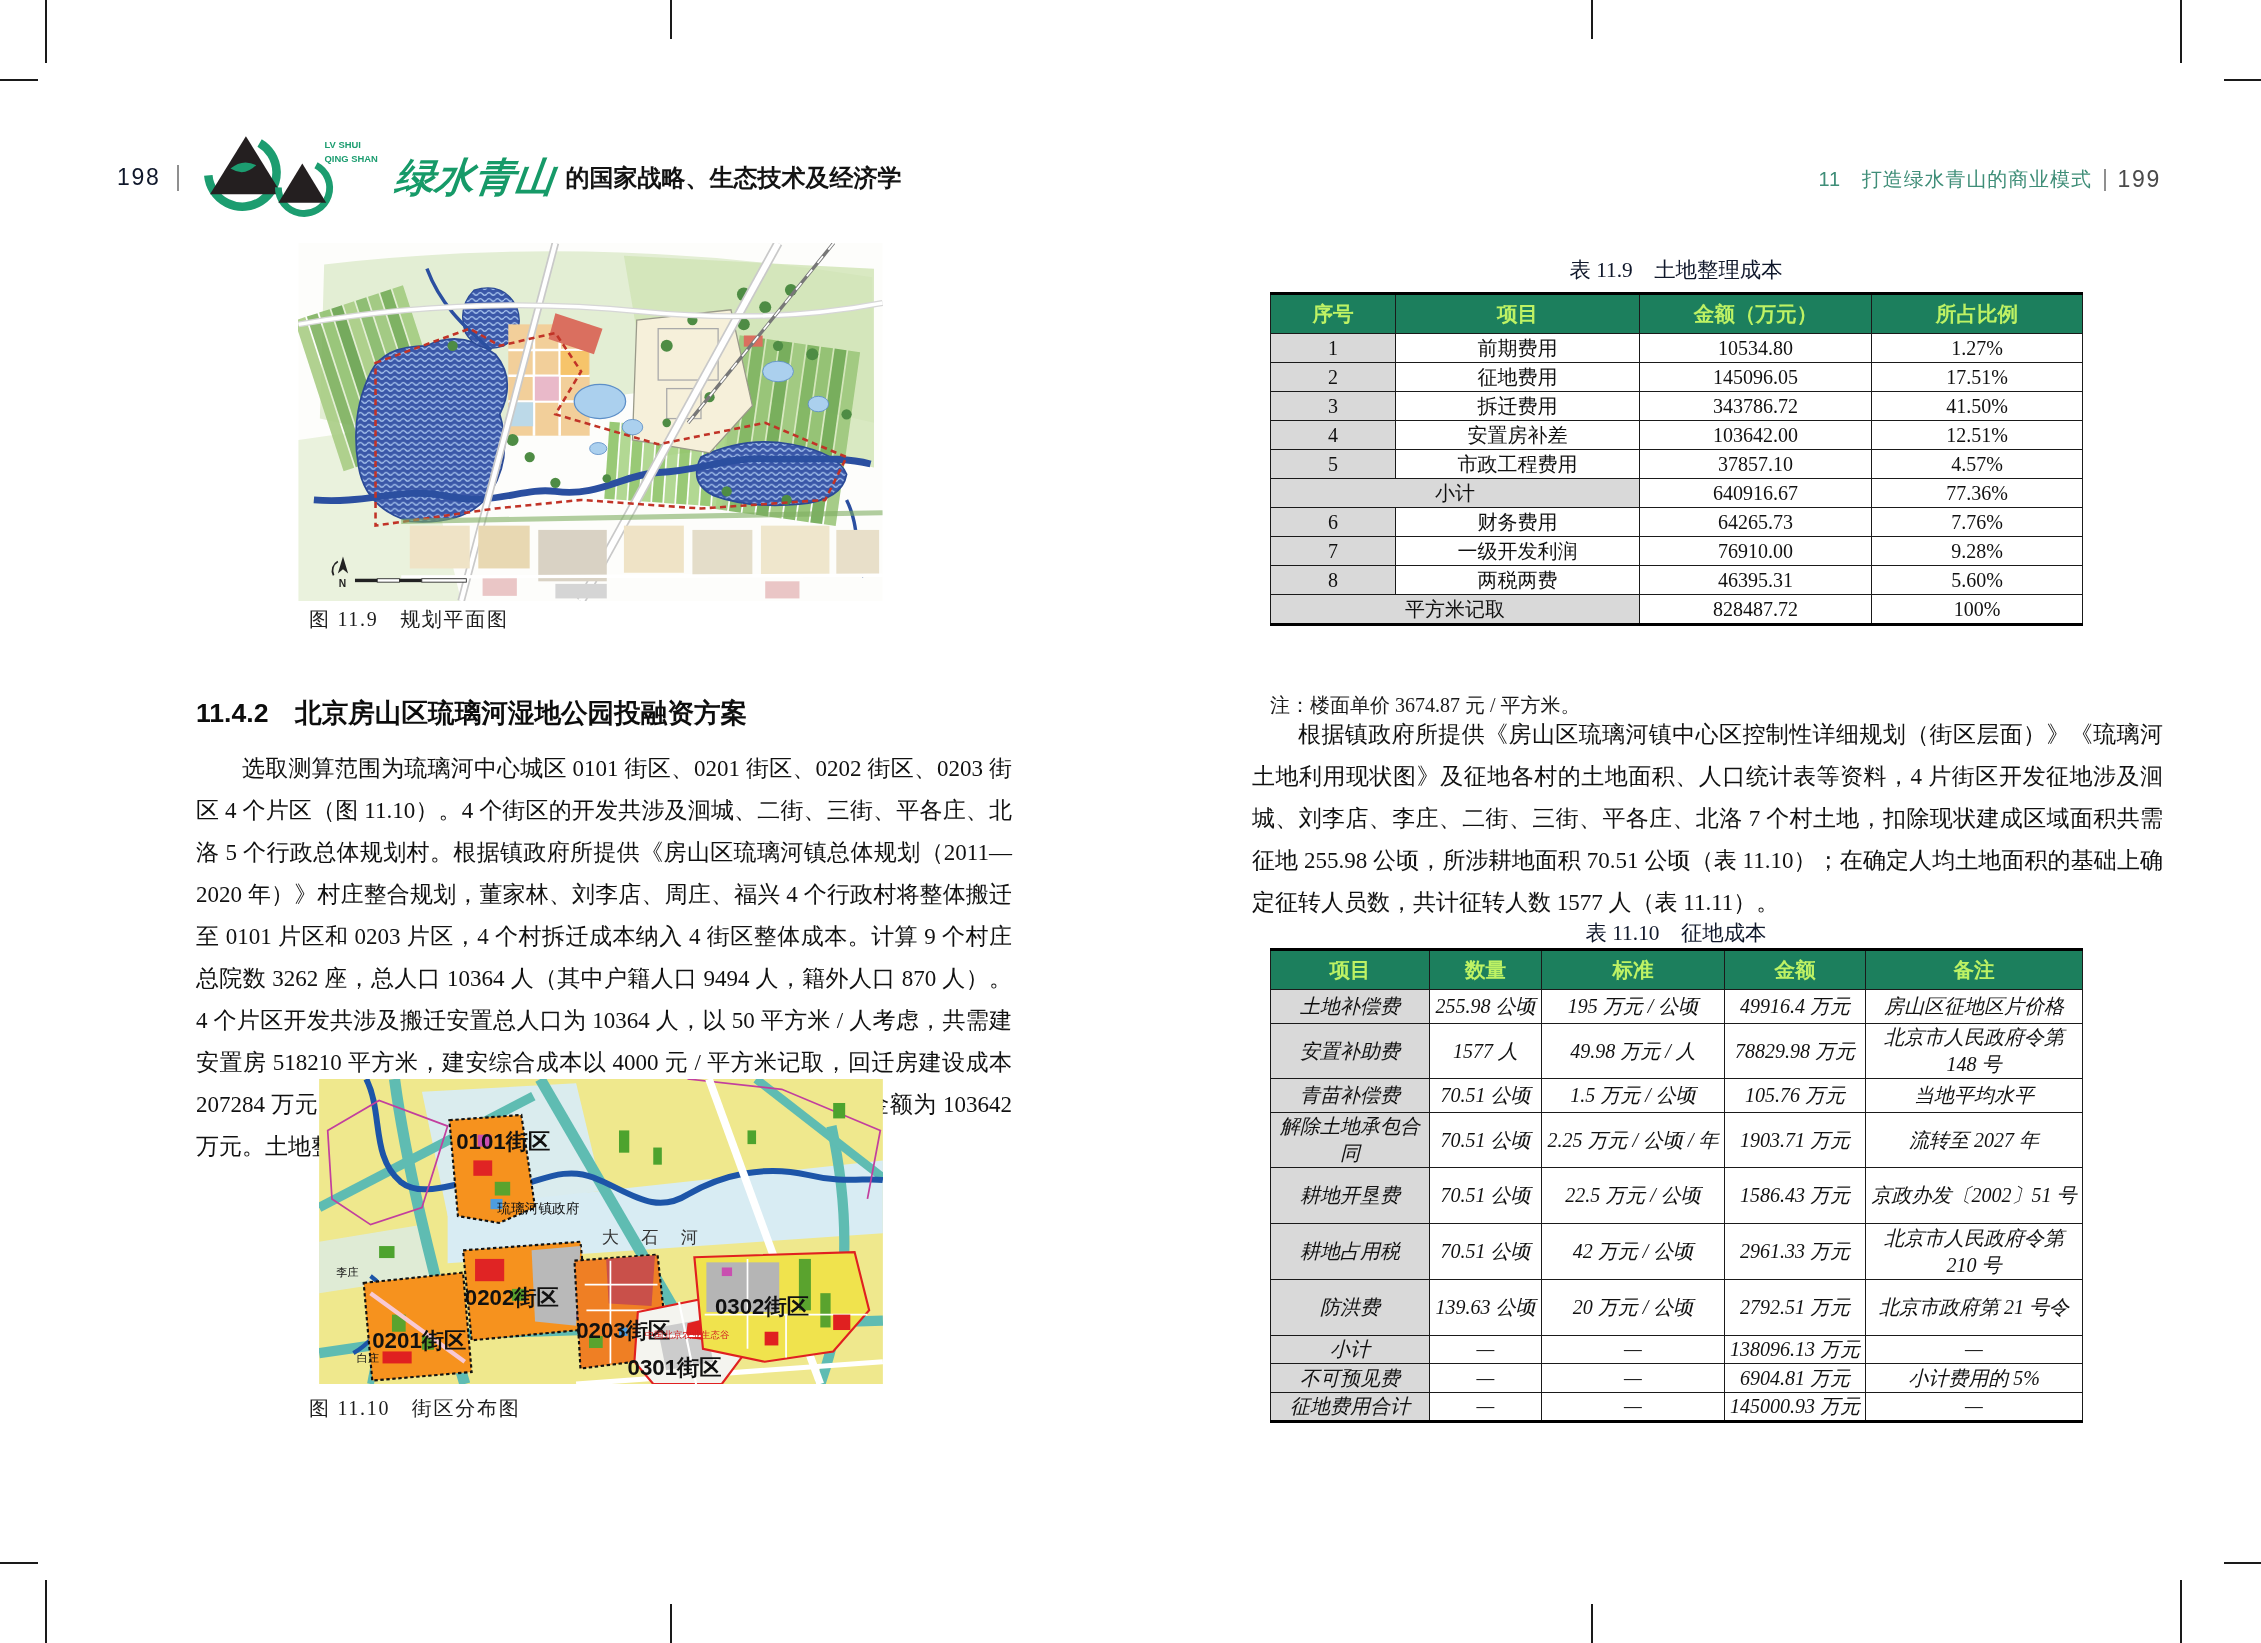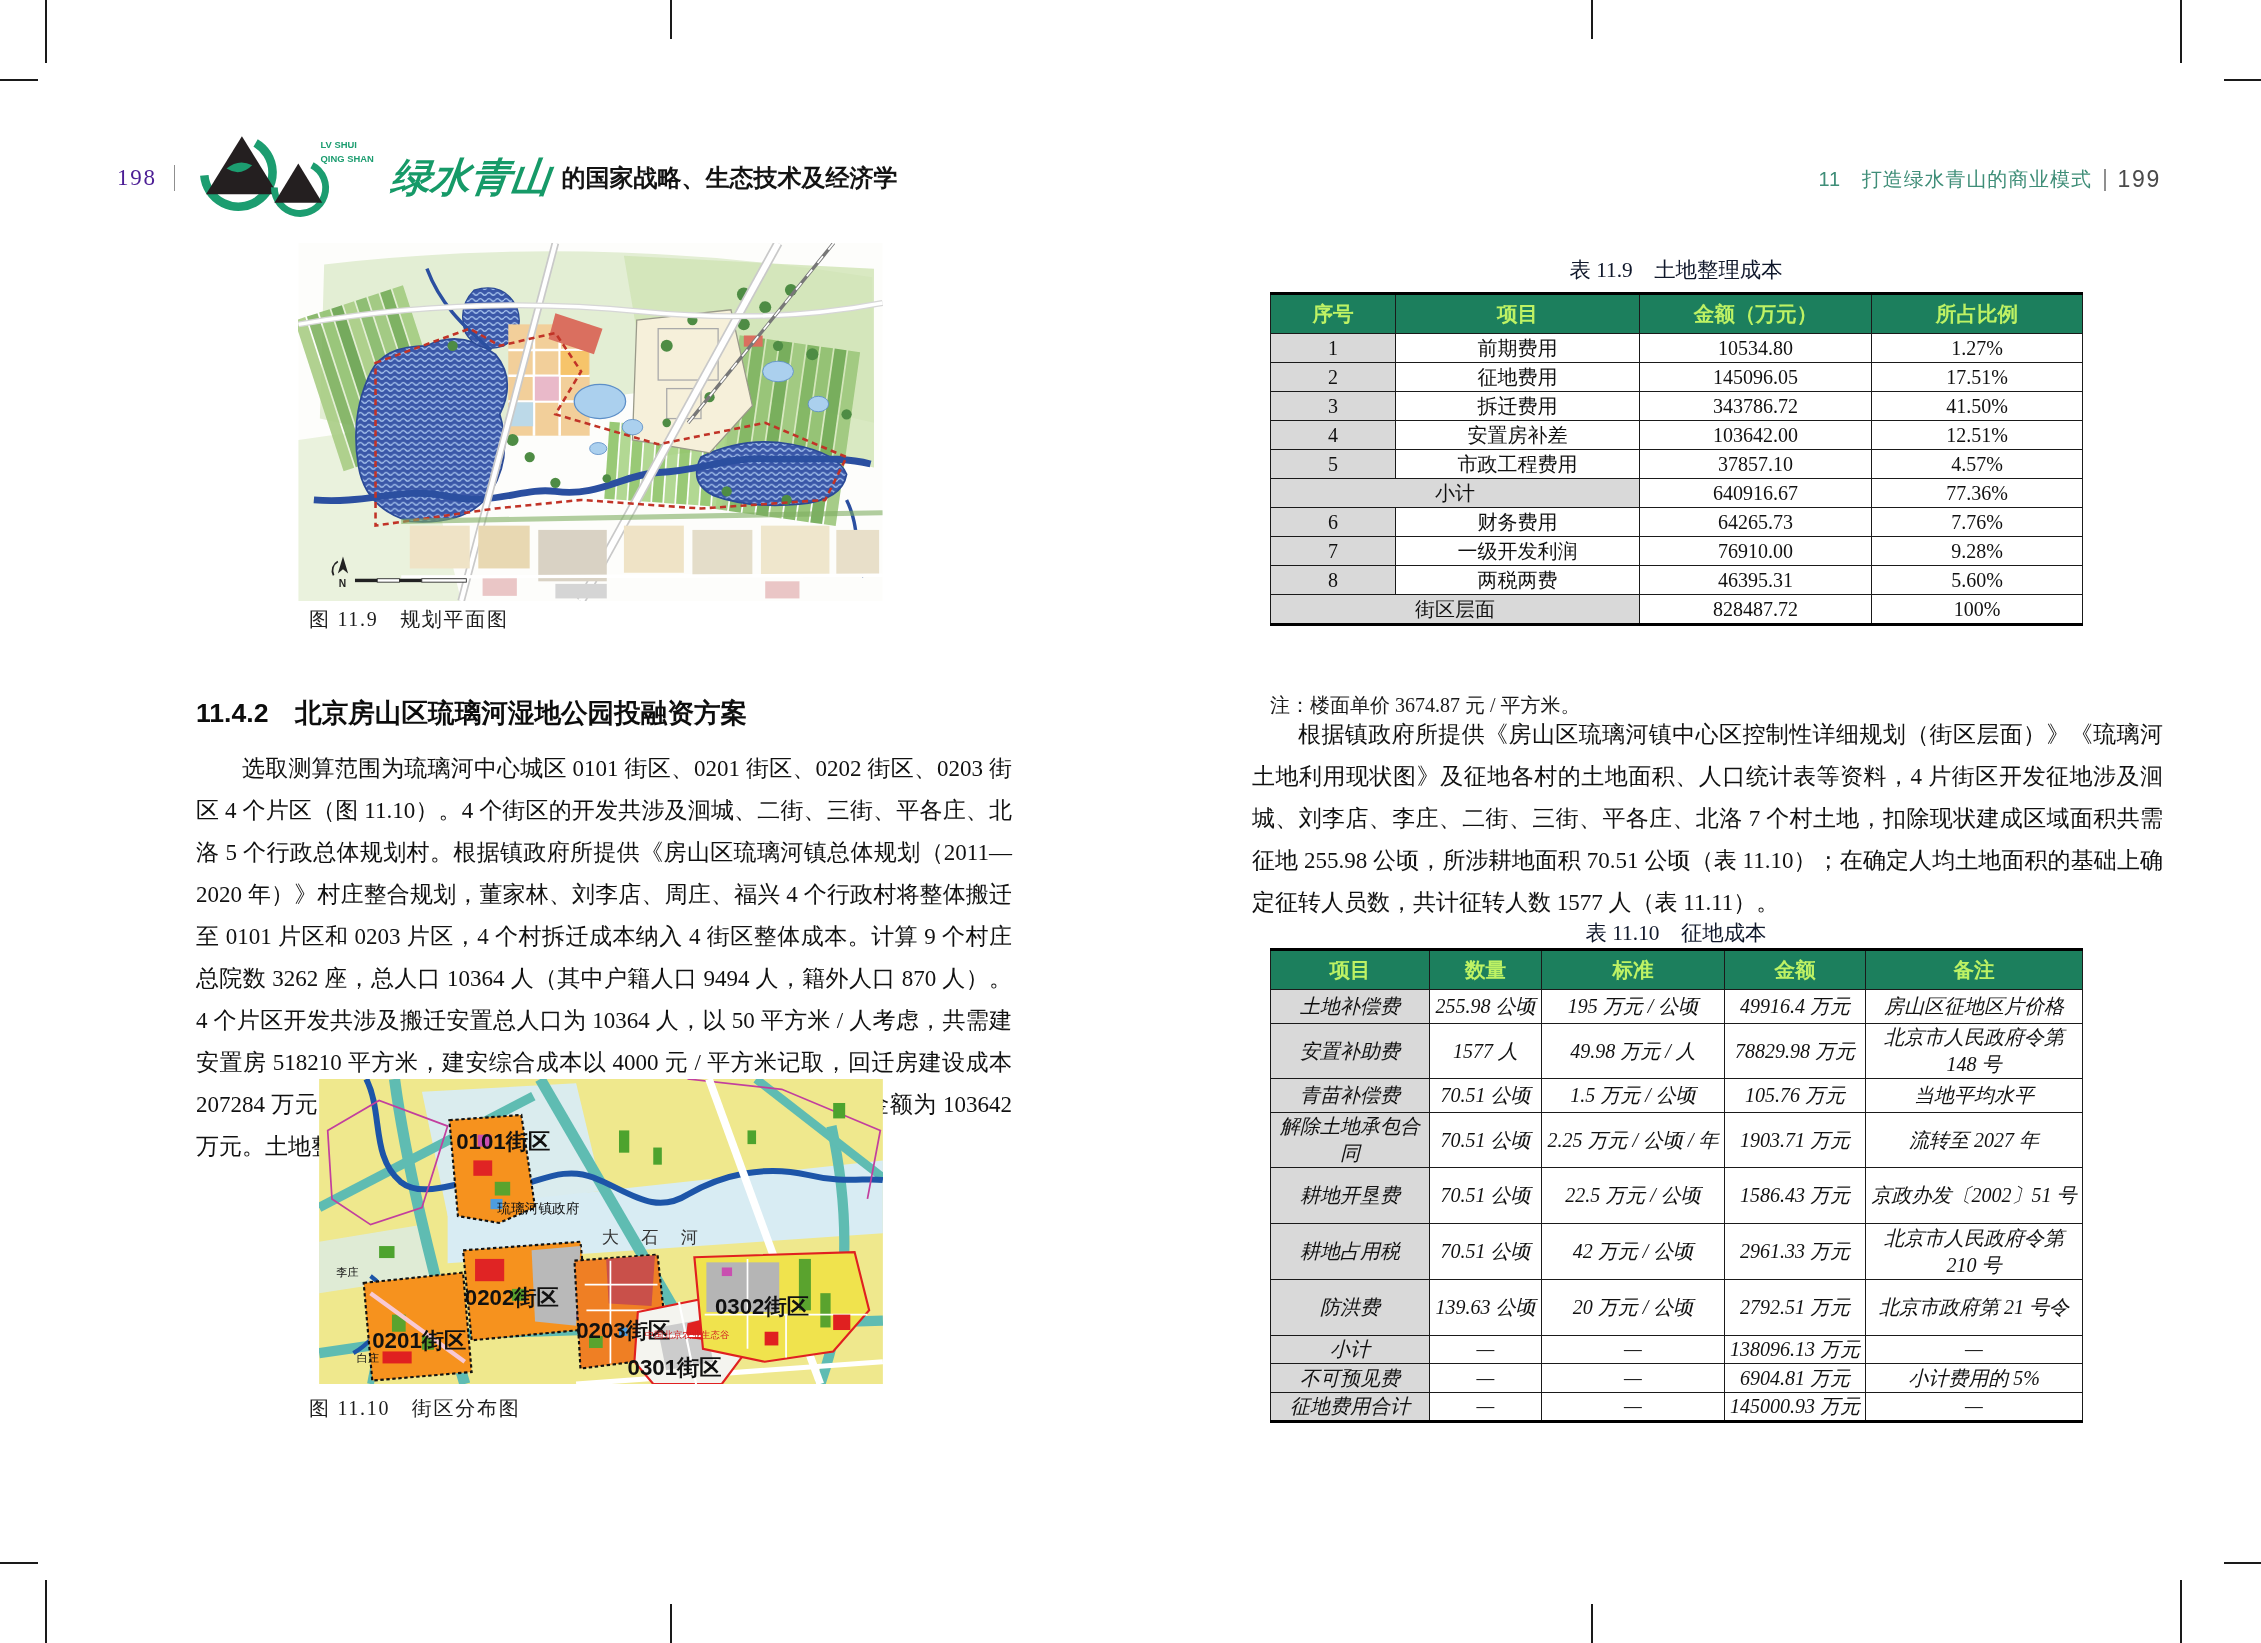--- a/index.html
+++ b/index.html
@@ -2,21 +2,21 @@
 <html style="font-size:13.7px"><head>
 <meta charset="utf-8">
 <style>
   html,body{margin:0;padding:0;background:#e8e8e8;}
   .sheet{position:relative;width:2261px;height:1644px;background:#ffffff;overflow:hidden;
          font-family:"Liberation Serif","DejaVu Serif",serif;color:#111;}
   .cm{position:absolute;background:#1a1a1a;}
 
   
   .hdr-left{position:absolute;left:117px;top:127px;height:101px;display:flex;align-items:center;}
-  .pagenum{font-family:Liberation Serif, serif;font-size:23px;color:#4c1d95;letter-spacing:1.7px;}
+  .pagenum{font-family:Liberation Sans, sans-serif;font-size:23px;color:#0f172a;letter-spacing:1.7px;}
   .hdr-div{width:1.7px;height:26px;background:#8f8f8f;margin:0 17px;}
   .logo{margin-right:12px;}
   .brand-script{font-size:40px;font-weight:bold;font-style:italic;color:#169a68;
                 font-family:"DejaVu Serif","Liberation Serif",serif;margin-right:10.3px;transform:skewX(-7deg);white-space:nowrap;}
   .book-title{font-size:24px;font-weight:bold;font-family:"Liberation Sans","DejaVu Sans",sans-serif;color:#131313;white-space:nowrap;}
   .hdr-right{position:absolute;top:166px;right:100px;display:flex;align-items:center;
              font-family:Liberation Sans, sans-serif;}
   .chapter{color:#3f8e78;font-size:20px;letter-spacing:0.9px;white-space:nowrap;}
   .hdr-right .hdr-div{height:22px;margin:0 12px;}
   .hdr-right .pg{font-size:23px;color:#4a4a4a;letter-spacing:1.7px;}
@@ -380,21 +380,21 @@
         <td>76910.00</td>
         <td>9.28%</td>
       </tr>
       <tr>
         <td class="g">8</td>
         <td>两税两费</td>
         <td>46395.31</td>
         <td>5.60%</td>
       </tr>
       <tr>
-        <td colspan="2" class="g">街区层面</td>
+        <td colspan="2" class="g">平方米记取</td>
         <td>828487.72</td>
         <td>100%</td>
       </tr>
     </tbody>
   </table>
   <div class="note">注：楼面单价 3674.87 元 / 平方米。</div>
 
   <div class="body-r">根据镇政府所提供《房山区琉璃河镇中心区控制性详细规划（街区层面）》《琉璃河土地利用现状图》及征地各村的土地面积、人口统计表等资料，4 片街区开发征地涉及洄城、刘李店、李庄、二街、三街、平各庄、北洛 7 个村土地，扣除现状建成区域面积共需征地 255.98 公顷，所涉耕地面积 70.51 公顷（表 11.10）；在确定人均土地面积的基础上确定征转人员数，共计征转人数 1577 人（表 11.11）。</div>
 
   <div class="tbl-title" id="t2-title">表 11.10　征地成本</div>

